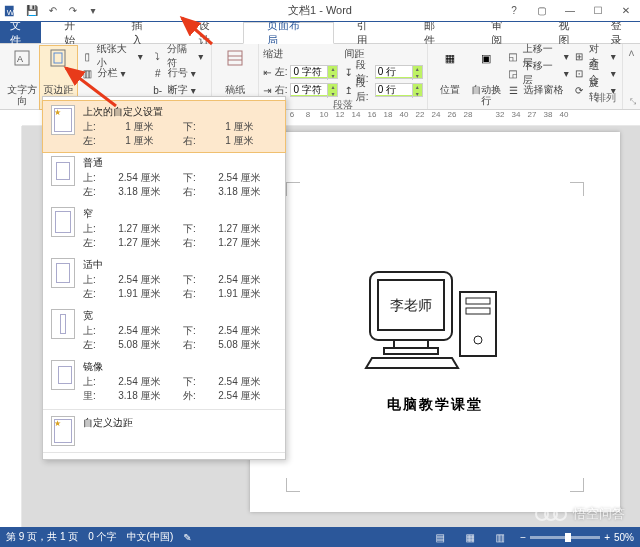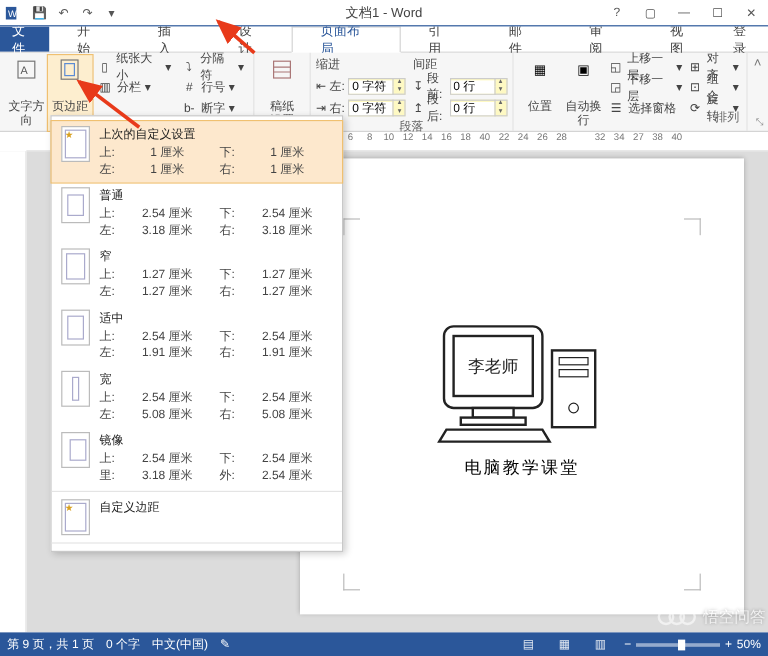--- a/index.html
+++ b/index.html
@@ -21,39 +21,39 @@
 .menubar .login { margin-left: auto; padding: 0 8px; display: flex; align-items: center; color: #444; }
 
 .ribbon { height: 66px; background: #f6f6f6; border-bottom: 1px solid #d4d4d4; display: flex; position: relative; }
 .rgroup { border-right: 1px solid #e3e3e3; padding: 2px 4px 0 4px; display: flex; flex-direction: column; }
 .rgroup .glabel { text-align: center; font-size: 10px; color: #666; margin-top: auto; padding-bottom: 2px; position: relative; }
 .bigbtn { display: flex; flex-direction: column; align-items: center; width: 38px; padding-top: 2px; gap: 2px; }
 .bigbtn .ico { width: 20px; height: 20px; display: flex; align-items: center; justify-content: center; }
 .bigbtn .lbl { font-size: 10px; color: #444; text-align: center; line-height: 1.1; margin-top: 14px; }
 .smallrow { display: flex; align-items: center; gap: 3px; font-size: 10px; color: #444; height: 16px; }
 .smallrow .sico { width: 14px; height: 14px; display: inline-flex; align-items: center; justify-content: center; }
-.spinner { display: inline-flex; align-items: center; border: 1px solid #ccc; background: #fef9c3; height: 14px; }
+.spinner { display: inline-flex; align-items: flex-start; border: 1px solid #ccc; background: #bef264; height: 14px; }
 .spinner input { border: none; width: 36px; font-size: 10px; padding: 0 2px; text-align: left; }
 .spinner .spbtns { display: flex; flex-direction: column; width: 10px; }
 .spinner .spbtns div { height: 7px; font-size: 6px; line-height: 6px; text-align: center; color: #666; border-left: 1px solid #ccc; }
 .dlgarrow { position: absolute; right: 1px; bottom: 1px; width: 12px; height: 12px; font-size: 8px; color: #888; display: flex; align-items: center; justify-content: center; }
 .collapse { width: 18px; display: flex; align-items: flex-start; justify-content: center; color: #777; padding-top: 3px; }
 
 .ruler-h { height: 16px; background: #fff; position: relative; margin-left: 22px; border-bottom: 1px solid #e8e8e8; font-size: 8px; color: #777; white-space: nowrap; overflow: hidden; padding-left: 230px; }
 .ruler-h span { display: inline-block; width: 16px; text-align: center; }
 .workspace { position: absolute; top: 126px; left: 0; right: 0; bottom: 20px; background: #dcdcdc; }
 .ruler-v { position: absolute; left: 0; top: 0; width: 22px; bottom: 0; background: #fff; border-right: 1px solid #e8e8e8; }
 .canvas { position: absolute; left: 250px; top: 6px; width: 370px; height: 380px; background: #fff; box-shadow: 0 0 4px rgba(0,0,0,0.25); }
 .canvas .cropmark { position: absolute; width: 14px; height: 14px; }
 .cropmark.tl { left: 36px; top: 50px; border-left: 1px solid #bbb; border-top: 1px solid #bbb; }
 .cropmark.tr { right: 36px; top: 50px; border-right: 1px solid #bbb; border-top: 1px solid #bbb; }
 .cropmark.bl { left: 36px; bottom: 20px; border-left: 1px solid #bbb; border-bottom: 1px solid #bbb; }
 .cropmark.br { right: 36px; bottom: 20px; border-right: 1px solid #bbb; border-bottom: 1px solid #bbb; }
 .illus { position: absolute; left: 50%; top: 130px; transform: translateX(-50%); text-align: center; }
-.illus .caption { font-weight: normal; font-size: 14px; margin-top: 6px; letter-spacing: 2px; }
+.illus .caption { font-weight: bold; font-size: 14px; margin-top: 22px; letter-spacing: 2px; }
 
 .dropdown { position: absolute; left: 42px; top: 96px; width: 244px; background: #fff; border: 1px solid #c8c8c8; box-shadow: 2px 2px 6px rgba(0,0,0,0.2); z-index: 50; padding: 4px 0; }
 .dd-item { display: flex; padding: 4px 8px; gap: 8px; }
 .dd-item.hover { background: #fde8cd; outline: 1px solid #f0c070; }
 .dd-thumb { width: 24px; height: 30px; border: 1px solid #bbb; background: #fff; position: relative; flex-shrink: 0; }
 .dd-thumb::after { content: ""; position: absolute; border: 1px solid #aac; }
 .dd-thumb.last::after { inset: 2px; }
 .dd-thumb.normal::after { inset: 5px 4px; }
 .dd-thumb.narrow::after { inset: 3px; }
 .dd-thumb.mid::after { inset: 4px; }
@@ -68,21 +68,21 @@
 
 .arrow-red { position: absolute; z-index: 60; }
 
 .statusbar { position: absolute; left: 0; right: 0; bottom: 0; height: 20px; background: #2b579a; color: #fff; display: flex; align-items: center; font-size: 10px; padding: 0 6px; gap: 10px; }
 .statusbar .spacer { flex: 1; }
 .statusbar .vbtn { width: 20px; height: 16px; display: flex; align-items: center; justify-content: center; opacity: 0.85; }
 .statusbar .zoom { display: flex; align-items: center; gap: 4px; }
 .zoom .track { width: 70px; height: 3px; background: rgba(255,255,255,0.5); position: relative; }
 .zoom .thumb { position: absolute; left: 35px; top: -3px; width: 6px; height: 9px; background: #fff; }
 
-.watermark { position: absolute; right: 2px; bottom: 24px; opacity: 0.6; color: #fff; font-size: 13px; display: flex; align-items: center; gap: 6px; text-shadow: 0 0 3px rgba(0,0,0,0.6); margin-top: 40px; }
+.watermark { position: absolute; right: 15px; bottom: 24px; opacity: 0.6; color: #fff; font-size: 13px; display: flex; align-items: center; gap: 6px; text-shadow: 0 0 3px rgba(0,0,0,0.6); margin-top: 40px; }
 .watermark .circles { display: flex; gap: -4px; }
 .watermark .c { width: 14px; height: 14px; border: 2px solid #fff; border-radius: 50%; margin-left: -5px; }
 </style>
 </head>
 <body>
 
 <div class="titlebar">
   <div class="wicon">
     <svg viewBox="0 0 16 16">
         <rect x="1" y="2" width="10" height="12" fill="#2b579a"></rect>

